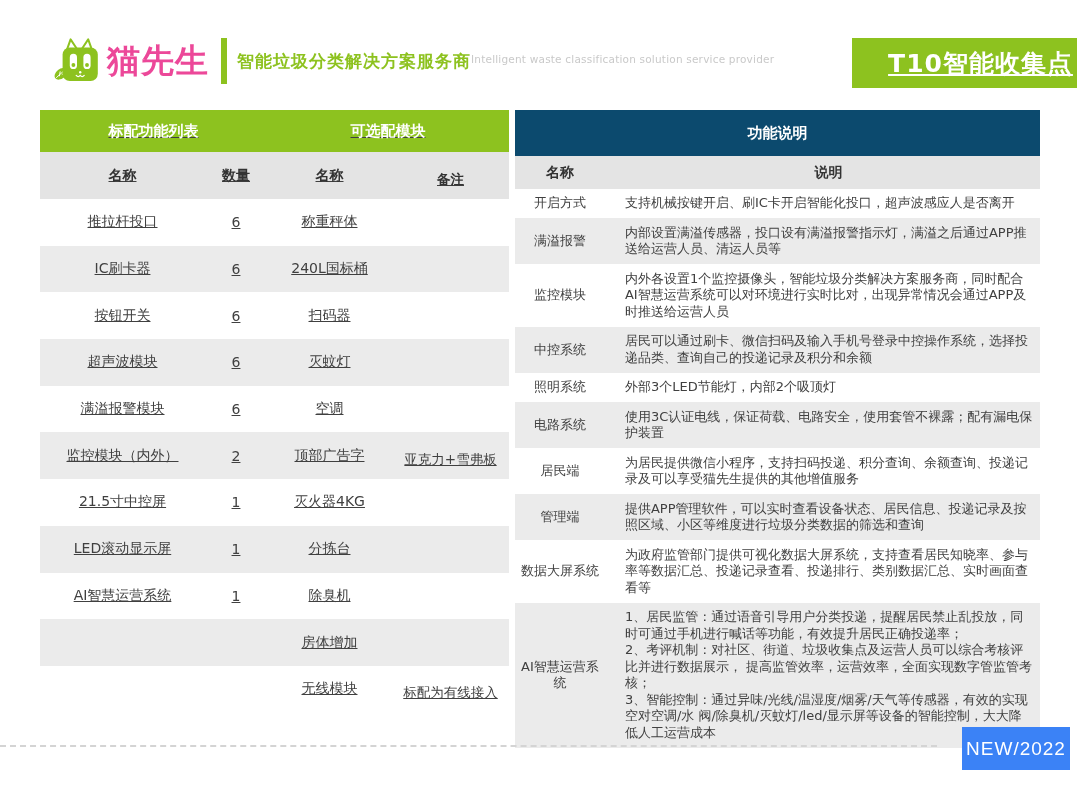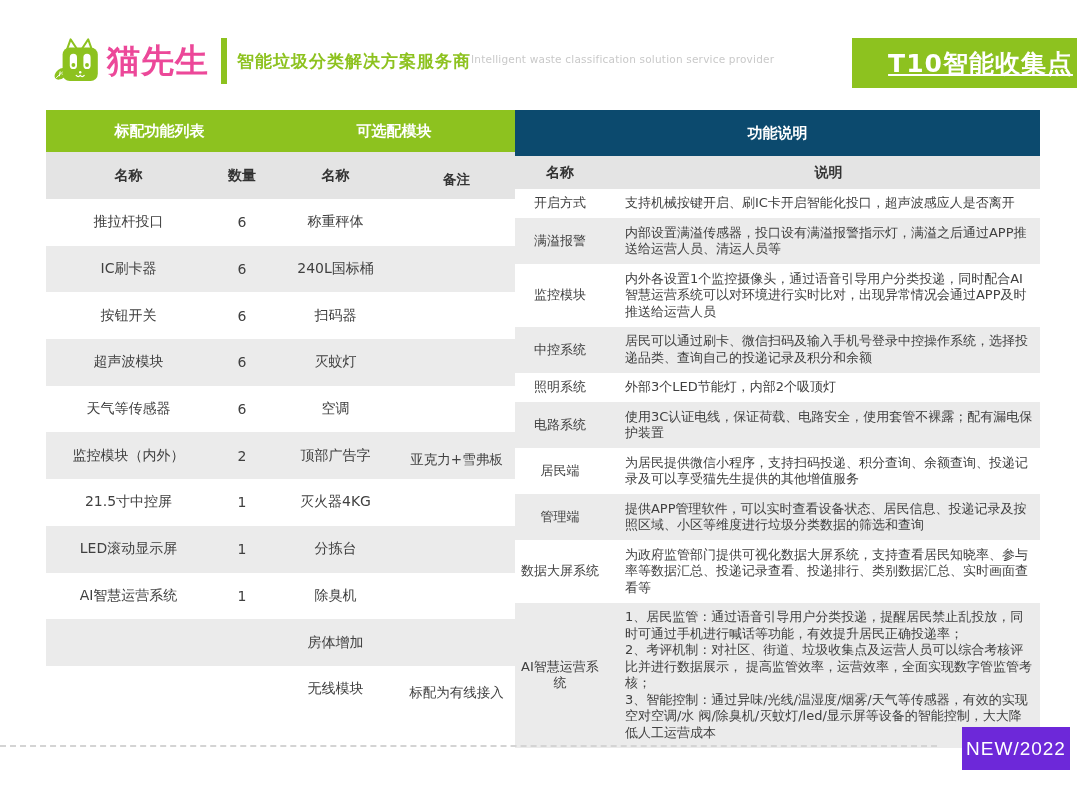--- a/index.html
+++ b/index.html
@@ -15,21 +15,21 @@
   .brand-divider { width:6px; height:46px; background:#8dc21f; margin:0 10px 0 12px; }
   .taglines { display:flex; flex-direction:row; justify-content:center; }
   .tagline-zh { color:#8dc21f; font-size:17px; font-weight:bold; letter-spacing:1px; }
   .tagline-en { color:#c9c9c9; font-size:10.5px; margin-top:3px; letter-spacing:0.2px; }
   .product-title {
     position:absolute; left:852px; top:38px; width:257px; height:50px;
     background:#8dc21f; color:#ffffff; font-size:25px; font-weight:bold;
     display:flex; align-items:center; justify-content:center; letter-spacing:1px;text-decoration:underline;
   }
   
-  .left-table { position:absolute; left:46px; top:110px; width:469px; font-size:14px; }
+  .left-table { position:absolute; left:40px; top:110px; width:469px; font-size:14px;text-decoration:underline; }
   .lt-group { display:flex; height:42px; background:#8dc21f; color:#fff; font-weight:bold; font-size:15px; }
   .lt-group > div { display:flex; align-items:center; justify-content:center; }
   .lt-g1 { width:227px; } .lt-g2 { width:242px; }
   .lt-sub { display:flex; height:47px; background:#e4e4e4; font-weight:bold; color:#333; }
   .lt-row { display:flex; height:46.7px; }
   .lt-row:nth-child(even) { background:#ebebeb; }
   .lt-row:nth-child(odd) { background:#ffffff; }
   .lt-sub > div, .lt-row > div { display:flex; align-items:center; justify-content:center; text-align:center; }
   .lc1 { width:165px; } .lc2 { width:62px; } .lc3 { width:125px; } .lc4 { width:117px; font-size:13.5px;margin-top:8px; }
   
@@ -40,21 +40,21 @@
   .rt-sub > div { padding:8px 0; display:flex; align-items:center; justify-content:center; }
   .rt-row { display:flex; }
   .rt-row:nth-child(odd) { background:#ffffff; }
   .rt-row:nth-child(even) { background:#ebebeb; }
   .rc-name { width:92px; display:flex; align-items:center; justify-content:center; text-align:center;
     padding:6px 2px; line-height:16px; }
   .rc-desc { width:433px; padding:6.5px 6px 6.5px 8px; line-height:16.5px; white-space:pre-line;
     display:flex; align-items:center;margin-left:12px; }
   
   .dash-line { position:absolute; left:0; top:745px; width:937px; border-top:2px dashed #d4d4d4; }
-  .new-badge { position:absolute; left:962px; top:727px; width:108px; height:43px; background:#6d28d9;
+  .new-badge { position:absolute; left:962px; top:727px; width:108px; height:43px; background:#3b82f6;
     color:#ffffff; font-size:19px; letter-spacing:1px; display:flex; align-items:center; justify-content:center;
     font-family:"Liberation Sans",sans-serif; }
 </style>
 </head>
 <body>
 
 <div class="logo-wrap">
   <svg class="cat-icon" viewBox="0 0 60 62" xmlns="http://www.w3.org/2000/svg">
 
     <ellipse cx="10" cy="47" rx="9" ry="6" fill="#8dc21f" transform="rotate(-38 10 47)"></ellipse>
@@ -112,21 +112,21 @@
         <div class="lc3">扫码器</div>
         <div class="lc4"></div>
       </div>
     <div class="lt-row">
         <div class="lc1">超声波模块</div>
         <div class="lc2">6</div>
         <div class="lc3">灭蚊灯</div>
         <div class="lc4"></div>
       </div>
     <div class="lt-row">
-        <div class="lc1">天气等传感器</div>
+        <div class="lc1">满溢报警模块</div>
         <div class="lc2">6</div>
         <div class="lc3">空调</div>
         <div class="lc4"></div>
       </div>
     <div class="lt-row">
         <div class="lc1">监控模块（内外）</div>
         <div class="lc2">2</div>
         <div class="lc3">顶部广告字</div>
         <div class="lc4">亚克力+雪弗板</div>
       </div>
@@ -173,21 +173,21 @@
     <div class="rt-row">
         <div class="rc-name">开启方式</div>
         <div class="rc-desc">支持机械按键开启、刷IC卡开启智能化投口，超声波感应人是否离开</div>
       </div>
     <div class="rt-row">
         <div class="rc-name">满溢报警</div>
         <div class="rc-desc">内部设置满溢传感器，投口设有满溢报警指示灯，满溢之后通过APP推送给运营人员、清运人员等</div>
       </div>
     <div class="rt-row">
         <div class="rc-name">监控模块</div>
-        <div class="rc-desc">内外各设置1个监控摄像头，通过语音引导用户分类投递，同时配合AI智慧运营系统可以对环境进行实时比对，出现异常情况会通过APP及时推送给运营人员</div>
+        <div class="rc-desc">内外各设置1个监控摄像头，智能垃圾分类解决方案服务商，同时配合AI智慧运营系统可以对环境进行实时比对，出现异常情况会通过APP及时推送给运营人员</div>
       </div>
     <div class="rt-row">
         <div class="rc-name">中控系统</div>
         <div class="rc-desc">居民可以通过刷卡、微信扫码及输入手机号登录中控操作系统，选择投递品类、查询自己的投递记录及积分和余额</div>
       </div>
     <div class="rt-row">
         <div class="rc-name">照明系统</div>
         <div class="rc-desc">外部3个LED节能灯，内部2个吸顶灯</div>
       </div>
     <div class="rt-row">

